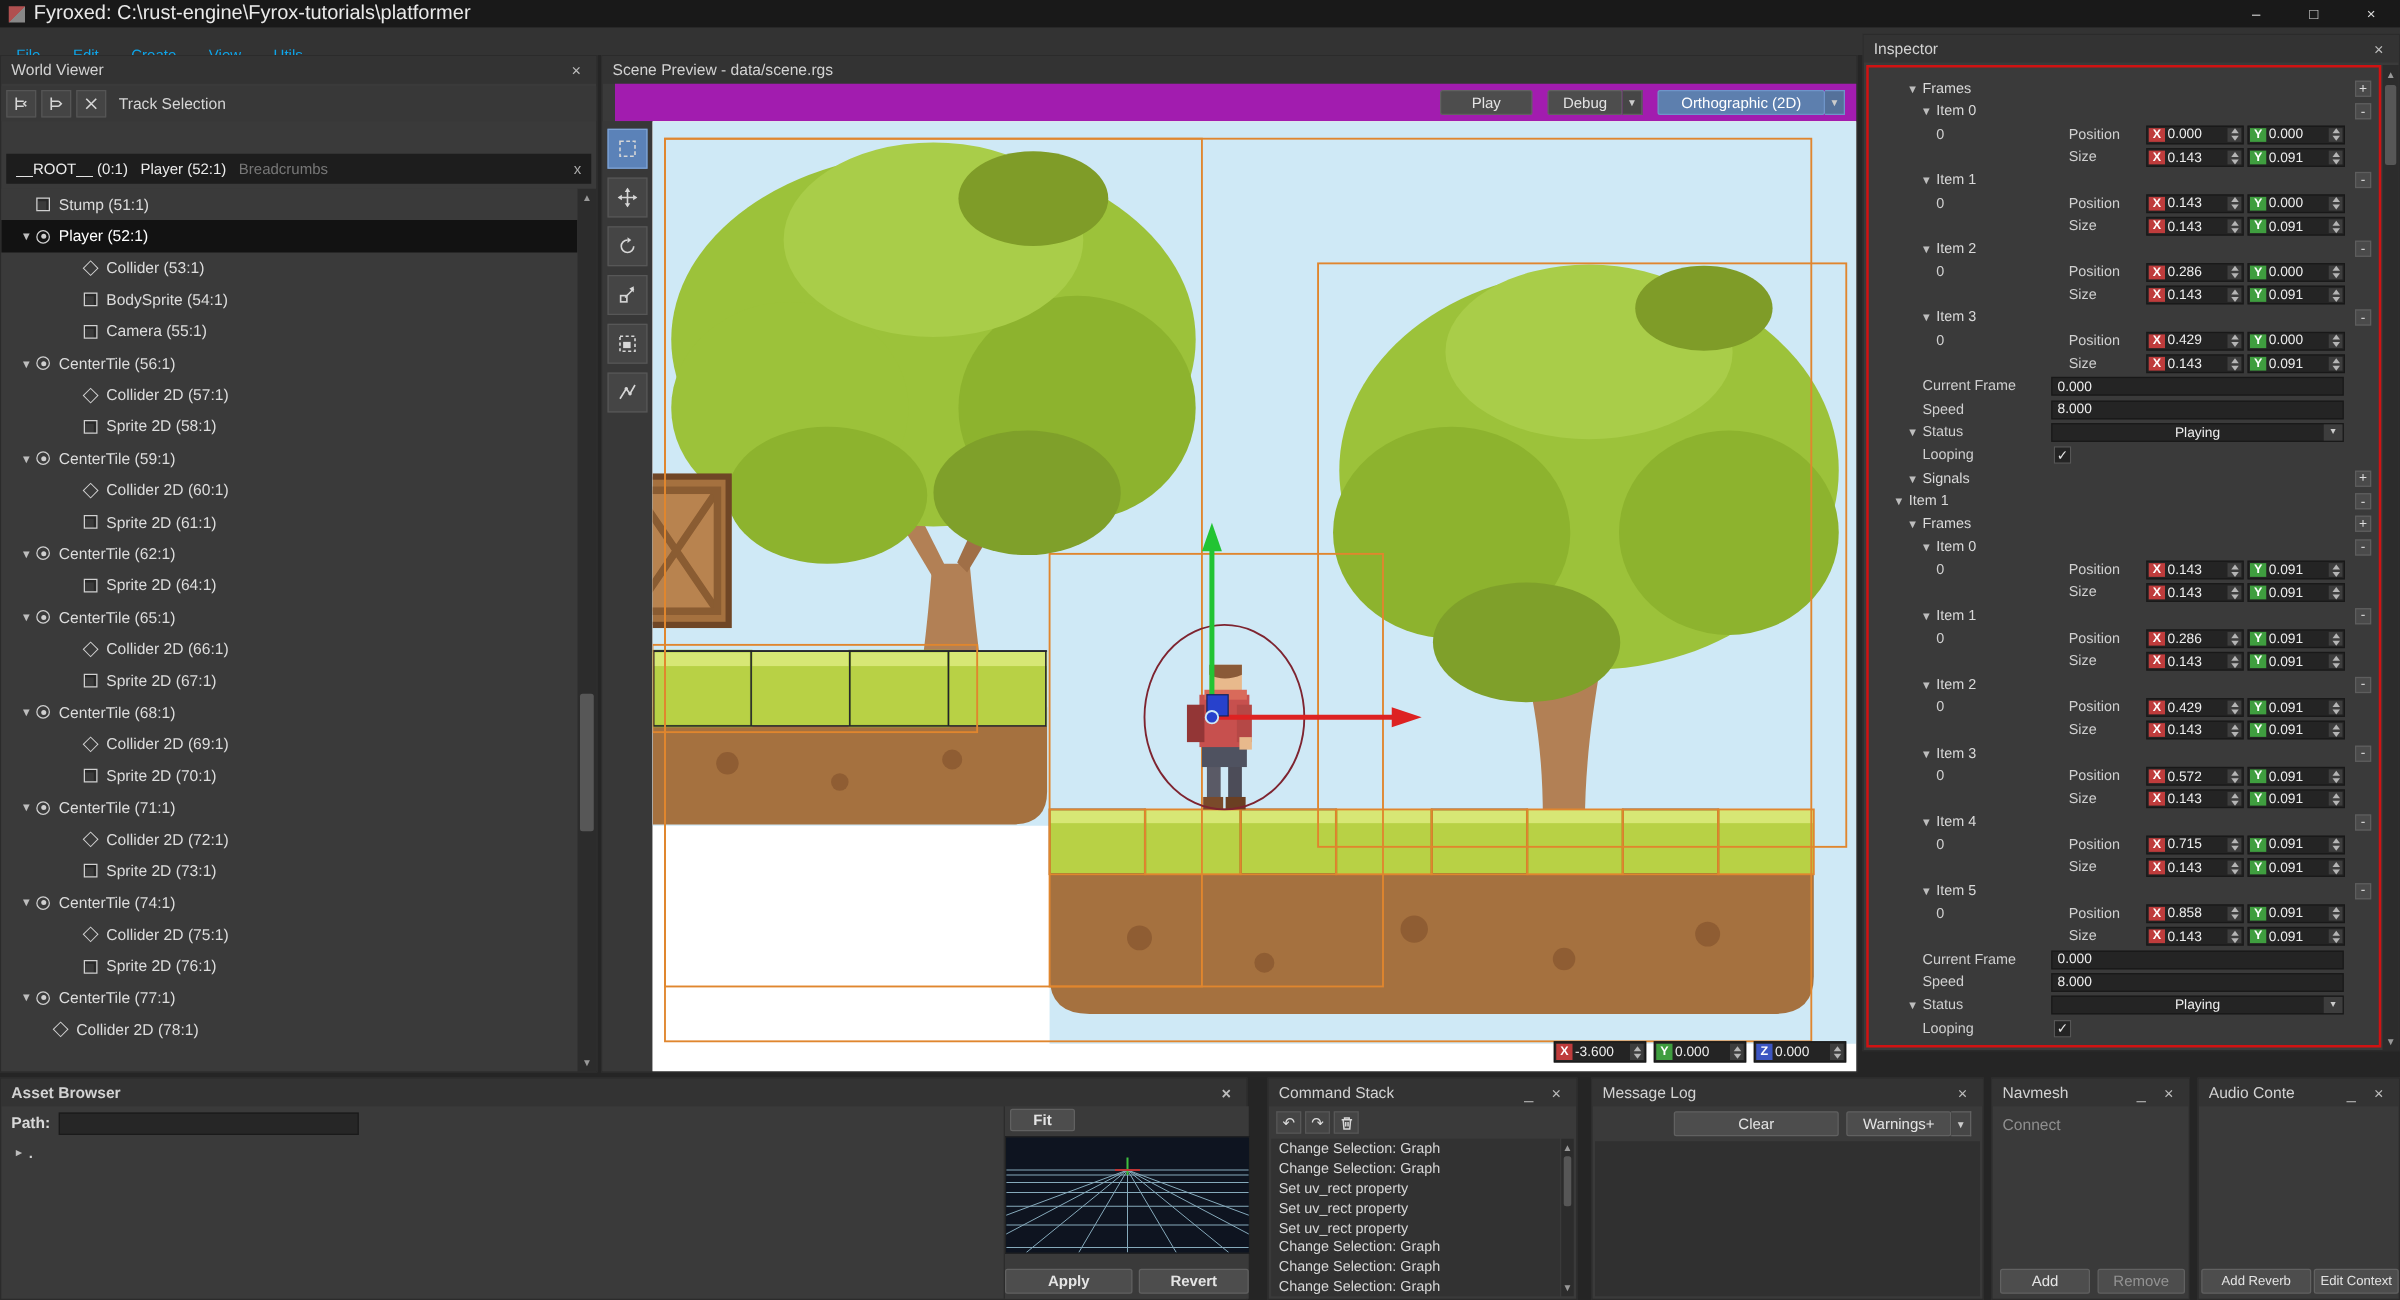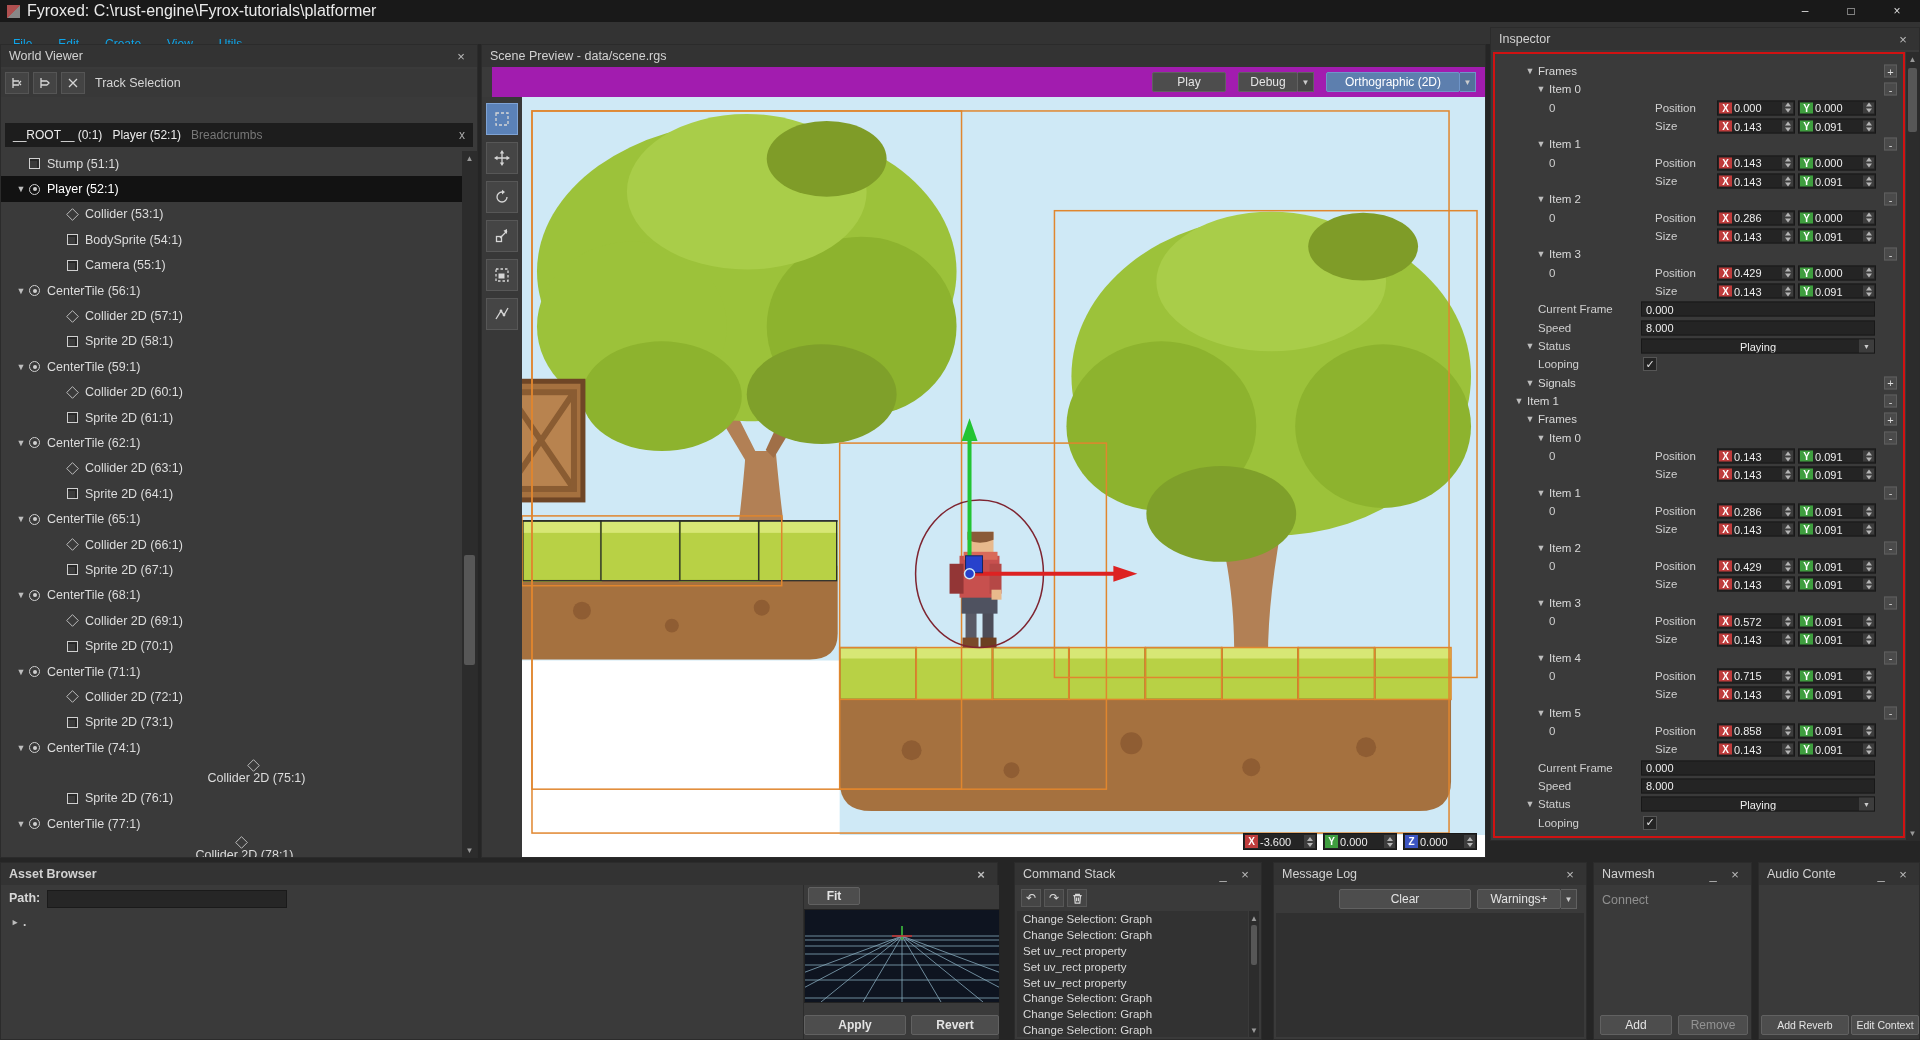--- a/index.html
+++ b/index.html
@@ -217,25 +217,20 @@
         <div class="ico cube"></div>
         <div class="tlabel">Sprite 2D (61:1)</div>
       </div>
       <div class="trow" style="padding-left: 12px;">
         <div class="exp">▼</div>
         <div class="ico target"></div>
         <div class="tlabel">CenterTile (62:1)</div>
       </div>
       <div class="trow" style="padding-left: 50px;">
         <div class="exp"></div>
-        <div class="ico collider"></div>
-        <div class="tlabel">Collider 2D (63:1)</div>
-      </div>
-      <div class="trow" style="padding-left: 50px;">
-        <div class="exp"></div>
         <div class="ico cube"></div>
         <div class="tlabel">Sprite 2D (64:1)</div>
       </div>
       <div class="trow" style="padding-left: 12px;">
         <div class="exp">▼</div>
         <div class="ico target"></div>
         <div class="tlabel">CenterTile (65:1)</div>
       </div>
       <div class="trow" style="padding-left: 50px;">
         <div class="exp"></div>
@@ -275,36 +270,36 @@
       <div class="trow" style="padding-left: 50px;">
         <div class="exp"></div>
         <div class="ico cube"></div>
         <div class="tlabel">Sprite 2D (73:1)</div>
       </div>
       <div class="trow" style="padding-left: 12px;">
         <div class="exp">▼</div>
         <div class="ico target"></div>
         <div class="tlabel">CenterTile (74:1)</div>
       </div>
-      <div class="trow" style="padding-left: 50px; flex-direction: column;">
+      <div class="trow" style="padding-left: 50px;">
         <div class="exp"></div>
         <div class="ico collider"></div>
         <div class="tlabel">Collider 2D (75:1)</div>
       </div>
       <div class="trow" style="padding-left: 50px;">
         <div class="exp"></div>
         <div class="ico cube"></div>
         <div class="tlabel">Sprite 2D (76:1)</div>
       </div>
       <div class="trow" style="padding-left: 12px;">
         <div class="exp">▼</div>
         <div class="ico target"></div>
         <div class="tlabel">CenterTile (77:1)</div>
       </div>
-      <div class="trow" style="padding-left: 26px; flex-direction: column;">
+      <div class="trow" style="padding-left: 26px;">
         <div class="exp"></div>
         <div class="ico collider"></div>
         <div class="tlabel">Collider 2D (78:1)</div>
       </div>
     </div>
   <div id="wv-sb" class="sbar">
     <div class="sb-arrow" style="top:0;">▲</div>
     <div class="sb-thumb" style="top:404px;height:110px;"></div>
     <div class="sb-arrow" style="bottom:0;">▼</div>
   </div>

